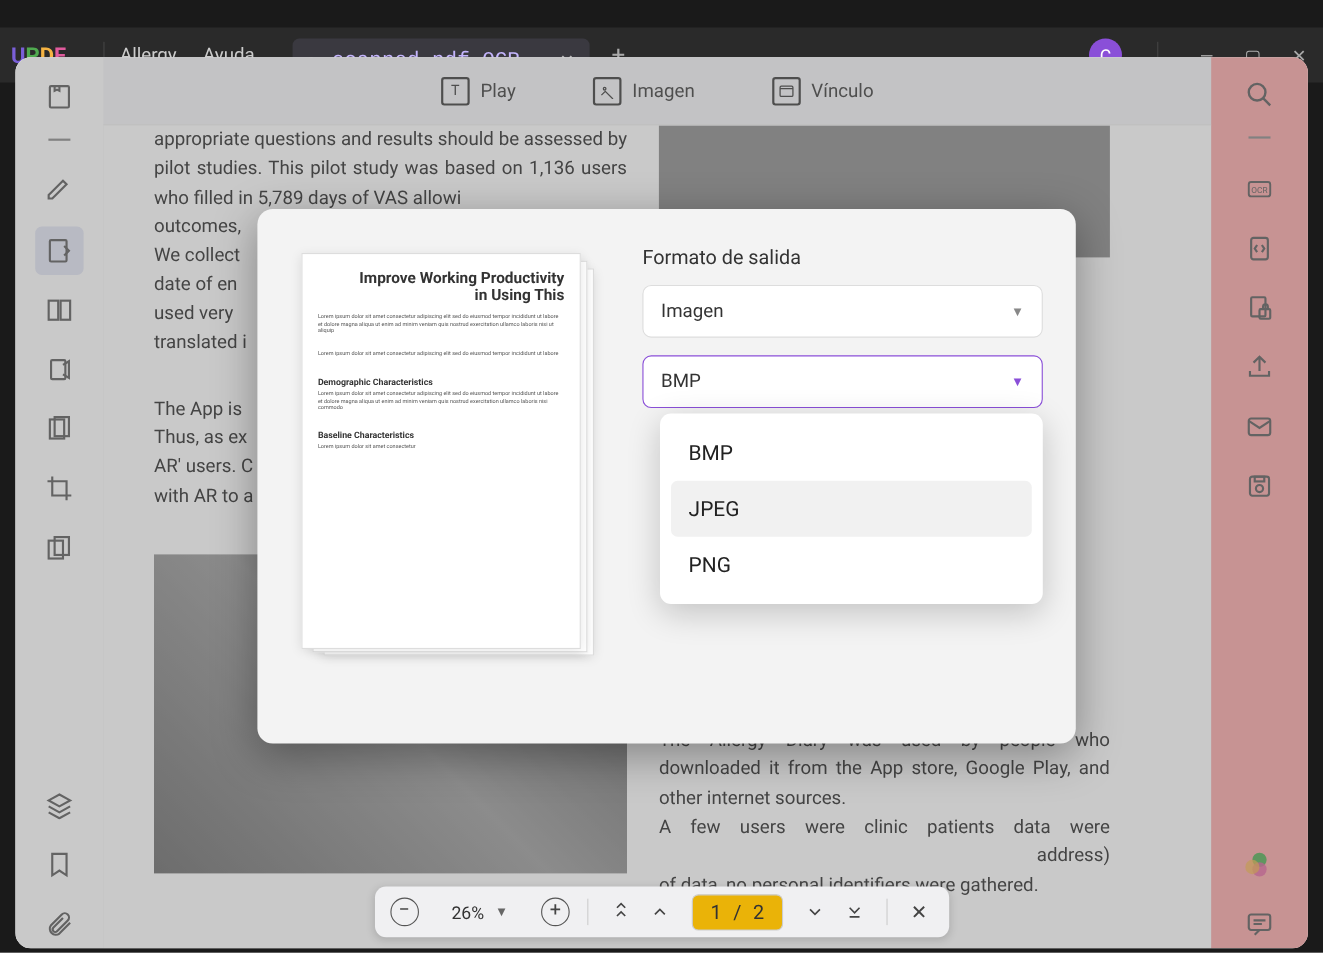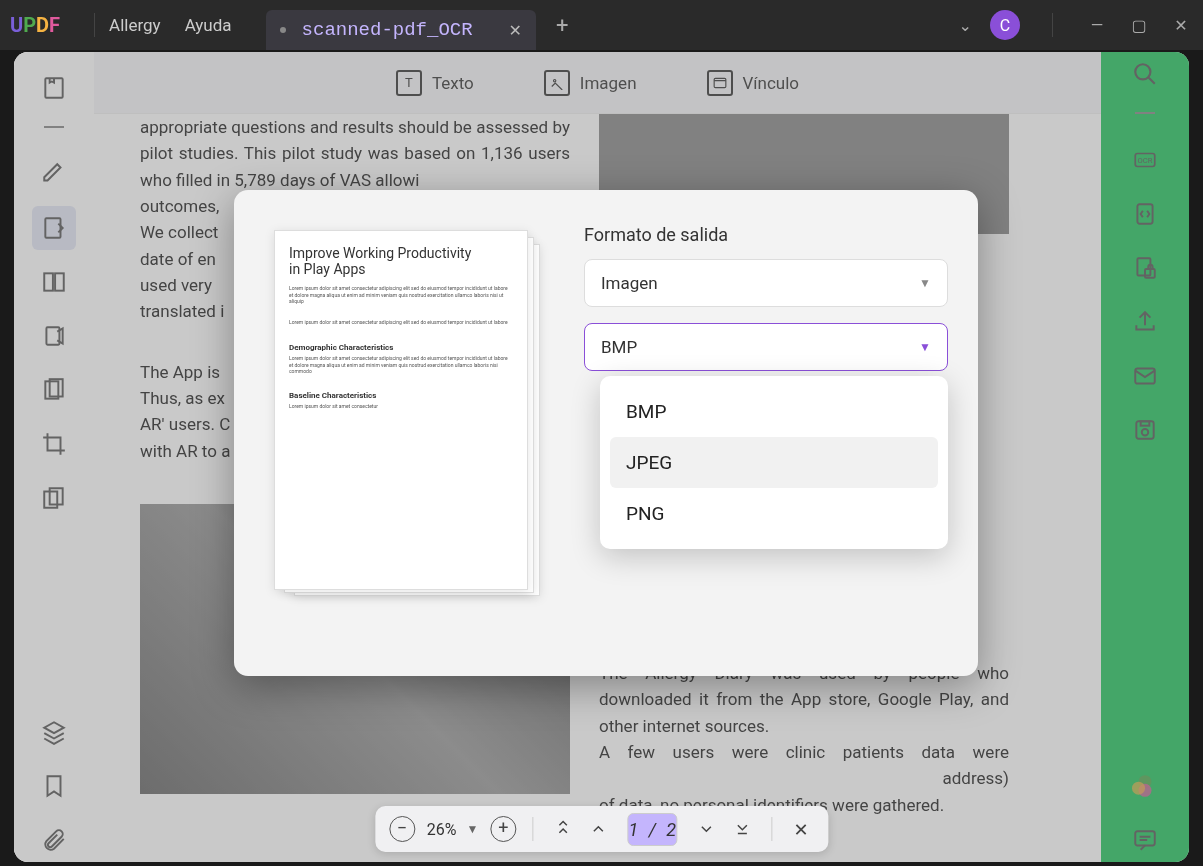--- a/index.html
+++ b/index.html
@@ -1,18 +1,18 @@
 <!DOCTYPE html>
 <html><head>
 <meta charset="utf-8">
 <style>
   * { box-sizing: border-box; margin: 0; padding: 0; font-family: -apple-system, BlinkMacSystemFont, "Segoe UI", Roboto, sans-serif; }
   body { width: 1203px; height: 866px; background: #1a1a1a; overflow: hidden; position: relative; }
   
-  .titlebar { height: 50px; background: #2a2a2a; display: flex; align-items: center; color: #ccc; padding: 0 10px; }
+  .titlebar { height: 50px; background: #2a2a2a; display: flex; align-items: center; color: #ccc; padding: 0 10px; margin-top: 25px; }
   .logo { font-weight: bold; font-size: 20px; margin-right: 20px; }
   .logo .u { color: #7a5fd8; }
   .logo .p { color: #4faa4f; }
   .logo .d { color: #f5b342; }
   .logo .f { color: #e05a9d; }
   .tb-sep { width: 1px; height: 24px; background: #444; margin: 0 14px; }
   .menu-item { font-size: 17px; color: #ccc; margin-right: 24px; cursor: pointer; }
   .tab { display: flex; align-items: center; background: #3a3940; border-radius: 6px 6px 0 0; padding: 8px 14px; margin-left: 10px; height: 40px; margin-top: 10px; }
   .tab-fav { width: 6px; height: 6px; background: #888; border-radius: 50%; margin-right: 16px; }
   .tab-title { font-size: 19px; color: #c4b5fd; margin-right: 36px; font-family: Liberation Mono, monospace; }
@@ -39,44 +39,44 @@
   
   .doc-area { flex: 1; position: relative; overflow: hidden; background: #f6f6f6; }
   .doc-page { position: absolute; top: 0; left: 0; right: 0; bottom: 0; padding: 0 40px; background: #fff; margin: 0 0px; }
   .doc-text { font-size: 17px; color: #222; line-height: 1.55; text-align: justify; }
   .doc-col-left { width: 430px; position: absolute; left: 46px; top: 0; }
   .doc-col-right { width: 410px; position: absolute; left: 505px; top: 0; }
   .bw-img { background: #888; filter: grayscale(1); width: 100%; height: 120px; }
   .bw-img-big { background: linear-gradient(45deg,#666,#999,#555); filter: grayscale(1); width: 100%; height: 290px; }
   .sect-title { font-size: 24px; font-weight: 700; margin: 14px 0 10px; }
   
-  .right-sidebar { width: 88px; background: #22c55e; display: flex; flex-direction: column; align-items: center; padding-top: 0; gap: 10px; }
+  .right-sidebar { width: 88px; background: #fca5a5; display: flex; flex-direction: column; align-items: center; padding-top: 12px; gap: 10px; }
   .rs-item { width: 44px; height: 44px; display: flex; align-items: center; justify-content: center; cursor: pointer; }
   .rs-item svg { width: 26px; height: 26px; }
   .rs-spacer { flex: 1; }
   .rs-colorful { width: 26px; height: 26px; }
   
   .bottom-bar { position: absolute; bottom: 14px; left: 50%; transform: translateX(-50%); height: 46px; background: #f0f0f2; border-radius: 10px; box-shadow: 0 2px 8px rgba(0,0,0,0.15); display: flex; align-items: center; padding: 0 12px; gap: 6px; }
   .bb-btn { width: 30px; height: 30px; display: flex; align-items: center; justify-content: center; color: #444; cursor: pointer; font-size: 18px; }
   .bb-circ { border: 1.5px solid #555; border-radius: 50%; width: 26px; height: 26px; line-height: 22px; text-align: center; }
-  .bb-zoom { font-size: 16px; color: #333; margin: 0 4px; display: flex; align-items: center; gap: 10px; }
+  .bb-zoom { font-size: 16px; color: #333; margin: 0 22px; display: flex; align-items: center; gap: 10px; }
   .bb-zoom-caret { font-size: 12px; color: #666; }
   .bb-sep { width: 1px; height: 24px; background: #ccc; margin: 0 8px; }
-  .bb-page { background: #c4b5fd; border: 1px solid #ccc; border-radius: 6px; padding: 5px 0; font-size: 18px; color: #333; margin: 0 8px; font-style: italic; }
+  .bb-page { background: #eab308; border: 1px solid #ccc; border-radius: 6px; padding: 5px 16px; font-size: 18px; color: #333; margin: 0 8px; }
   
   .overlay { position: absolute; top: 52px; left: 14px; right: 14px; bottom: 4px; background: rgba(120,120,120,0.4); border-radius: 14px; pointer-events: none; }
   
   .dialog { position: absolute; top: 190px; left: 234px; width: 744px; height: 486px; background: #f3f3f3; border-radius: 14px; box-shadow: 0 10px 40px rgba(0,0,0,0.35); display: flex; padding: 30px 30px 30px 40px; gap: 30px; z-index: 10; }
   .dlg-left { width: 280px; display: flex; align-items: flex-start; padding-top: 10px; }
   .preview-stack { position: relative; width: 260px; height: 370px; }
   .preview-pg { position: absolute; background: #fff; border: 1px solid #ddd; box-shadow: 0 2px 10px rgba(0,0,0,0.1); }
   .pp3 { width: 246px; height: 352px; left: 20px; top: 14px; }
   .pp2 { width: 250px; height: 356px; left: 10px; top: 7px; }
   .pp1 { width: 254px; height: 360px; left: 0; top: 0; padding: 14px; }
-  .pp1 .phdr { text-align: left; font-size: 14px; font-weight: 400; color: #333; }
+  .pp1 .phdr { text-align: right; font-size: 14px; font-weight: 700; color: #333; }
   .pp1 .prow { display: flex; gap: 8px; margin-top: 8px; flex-direction: column; }
   .pp1 .ptxt { flex: 1; font-size: 5px; color: #555; line-height: 1.3; }
   .pp1 .pimg { flex: 1; background: linear-gradient(45deg,#777,#aaa,#666); height: 80px; }
   .pp1 .psub { font-size: 8px; font-weight: 700; color: #333; margin-bottom: 2px; }
   
   .dlg-right { flex: 1; display: flex; flex-direction: column; padding-top: 4px; }
   .dlg-label { font-size: 18px; color: #333; margin-bottom: 14px; }
   .dlg-select { background: #fff; border: 1px solid #ddd; border-radius: 8px; height: 48px; display: flex; align-items: center; padding: 0 16px; font-size: 17px; color: #333; justify-content: space-between; cursor: pointer; margin-bottom: 16px; }
   .dlg-select.active { border: 1.5px solid #8a4fd8; }
   .sel-caret { color: #8a4fd8; font-size: 12px; }
@@ -176,21 +176,21 @@
         <svg viewBox="0 0 24 24" fill="none" stroke="#555" stroke-width="1.8">
           <path d="M21 11l-9 9a5 5 0 01-7-7l9-9a3.5 3.5 0 015 5l-9 9a2 2 0 01-3-3l8-8"></path>
         </svg>
       </div>
   </div>
 
   <div class="main-area">
     <div class="toolbar">
       <div class="tb-btn">
         <span class="tb-icon">T</span>
-        <span>Texto</span>
+        <span>Play</span>
       </div>
       <div class="tb-btn">
         <span class="tb-icon">
             <svg width="14" height="14" viewBox="0 0 24 24" fill="none" stroke="#333" stroke-width="2">
               <circle cx="8" cy="8" r="2"></circle>
               <path d="M3 18l6-6 12 12"></path>
             </svg>
           </span>
         <span>Imagen</span>
       </div>
@@ -301,21 +301,21 @@
 
 <div class="overlay"></div>
 
 <div class="dialog">
   <div class="dlg-left">
     <div class="preview-stack">
       <div class="preview-pg pp3"></div>
       <div class="preview-pg pp2"></div>
       <div class="preview-pg pp1">
         <div class="phdr">Improve Working Productivity</div>
-        <div class="phdr">in Play Apps</div>
+        <div class="phdr">in Using This</div>
         <div class="prow">
           <div class="ptxt">Lorem ipsum dolor sit amet consectetur adipiscing elit sed do eiusmod tempor incididunt ut labore et dolore magna aliqua ut enim ad minim veniam quis nostrud exercitation ullamco laboris nisi ut aliquip</div>
           <div class="pimg"></div>
         </div>
         <div class="ptxt" style="margin-top:6px">Lorem ipsum dolor sit amet consectetur adipiscing elit sed do eiusmod tempor incididunt ut labore</div>
         <div class="prow" style="margin-top:10px">
           <div class="pimg" style="height:110px"></div>
           <div class="ptxt">
             <div class="psub">Demographic Characteristics</div>
             Lorem ipsum dolor sit amet consectetur adipiscing elit sed do eiusmod tempor incididunt ut labore et dolore magna aliqua ut enim ad minim veniam quis nostrud exercitation ullamco laboris nisi commodo

